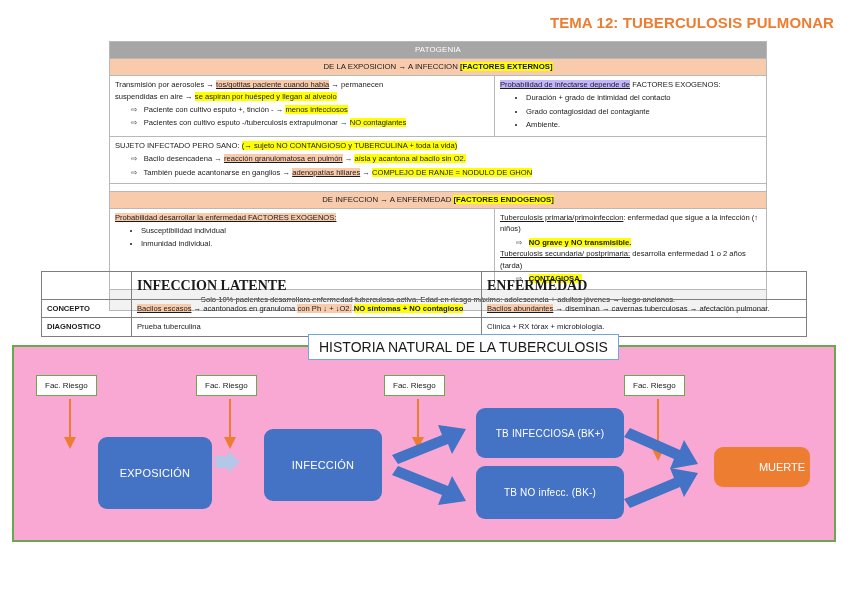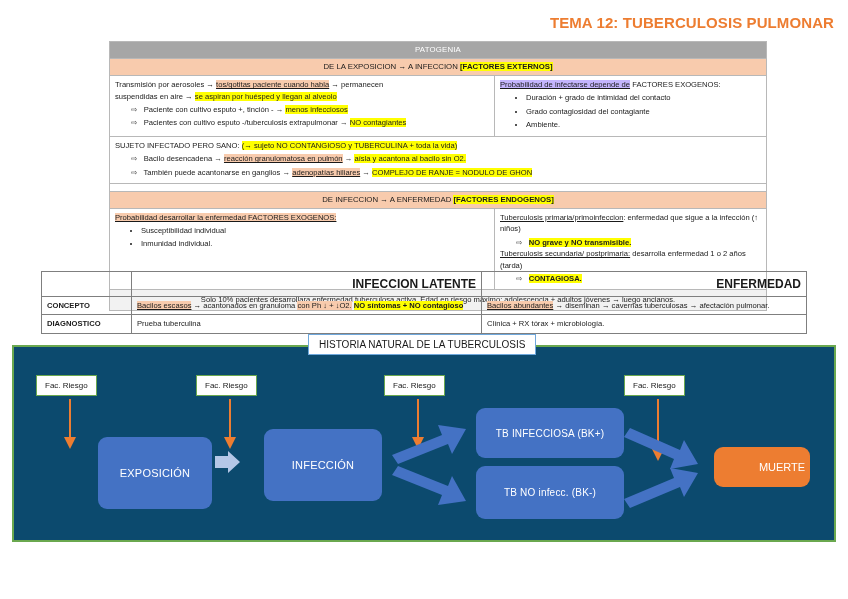--- a/index.html
+++ b/index.html
@@ -57,34 +57,34 @@
   .spacer-row td { height:8px; border-left:1px solid #b8b8b8; border-right:1px solid #b8b8b8; border-top:none; border-bottom:none; background:#fff;}
 
   
   .tbl2 {
     position:absolute; left:41px; top:271px; width:766px;
     border-collapse: collapse;
     font-size: 7.6px;
     line-height: 1.5;
   }
   .tbl2 td, .tbl2 th { border:1px solid #7f7f7f; padding:3px 5px; vertical-align: top; }
-  .tbl2 th { font-weight:bold; text-align:right; font-size:12px; }
+  .tbl2 th { font-weight:bold; text-align:left; font-size:14px;font-family:Liberation Serif, serif; }
   .tbl2 .rowlab { font-weight:bold; width:90px; white-space:nowrap; }
   .tbl2 .c-mid { width:350px; }
 
   
   .flow-wrap {
     position:absolute; left:12px; top:345px; width:824px; height:197px;
     border:2px solid #6AA84F;
-    background:#0c4a6e;
+    background:#f9a8d4;
   }
   .flow-title {
     position:absolute; left:308px; top:334px;
     border:1px solid #6FA8DC; background:#ffffff;
-    font-size:10px; padding:4px 10px; color:#1a1a1a;
+    font-size:14px; padding:4px 10px; color:#1a1a1a;
     white-space:nowrap; z-index:5;
   }
   .riesgo {
     position:absolute; border:1px solid #6AA84F; background:#ffffff;
     font-size:8px; padding:5px 8px; text-align:center; white-space:nowrap;
     color:#1a1a1a;
   }
   
   .pbox {
     position:absolute; background:#4472C4; color:#ffffff;

